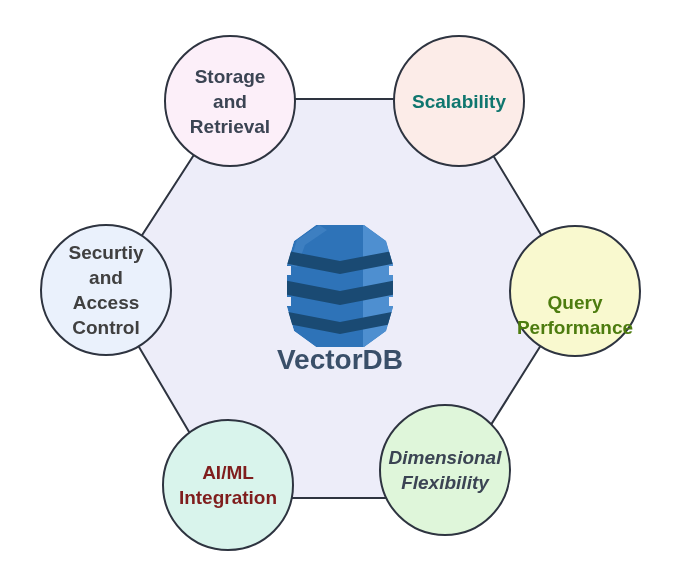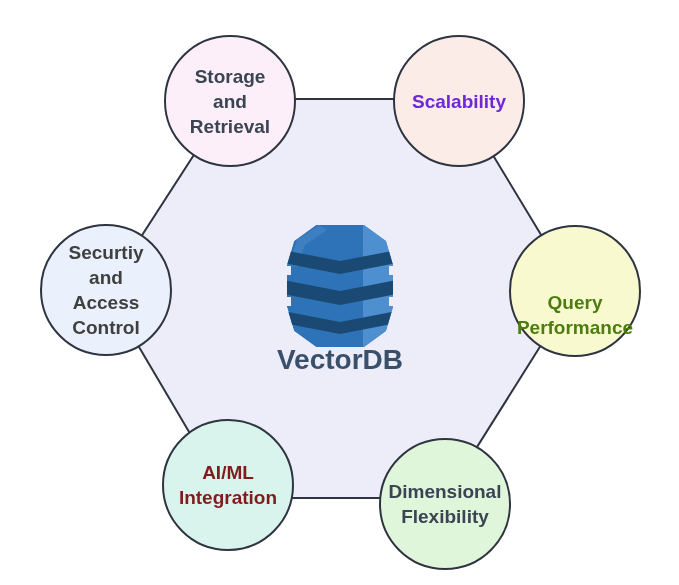--- a/index.html
+++ b/index.html
@@ -39,21 +39,21 @@
     font-size: 19px;
     font-weight: bold;
     line-height: 25px;
     white-space: pre-line;
     color: #3b4453;
   }
   
   .n0 { left: 164px; top: 35px; }
   .n1 { left: 393px; top: 35px; }
   .n2 { left: 509px; top: 225px; }
-  .n3 { left: 379px; top: 438px; }
+  .n3 { left: 379px; top: 404px; font-style: italic; }
   .n4 { left: 162px; top: 419px; }
   .n5 { left: 40px;  top: 224px; }
   .db-icon {
     position: absolute;
     left: 283px;
     top: 225px;
     width: 114px;
     height: 122px;
   }
   .center-label {
@@ -75,21 +75,21 @@
   <svg class="hex-svg" viewBox="0 0 679 585" aria-hidden="true">
     <polygon points="230,99 459,99 575,291 445,498 228,498 106,291" fill="#ededf9" stroke="#2e3440" stroke-width="2" stroke-linejoin="round"></polygon>
   </svg>
 
   <div class="node n0" style="background: rgb(252, 239, 249); border-color: rgb(46, 52, 64);">
     <span class="node-label" style="color: rgb(59, 68, 83);">Storage
 and
 Retrieval</span>
   </div>
   <div class="node n1" style="background: rgb(252, 236, 232); border-color: rgb(46, 52, 64);">
-    <span class="node-label" style="color: #6d28d9;">Scalability</span>
+    <span class="node-label" style="color: #0f766e;">Scalability</span>
   </div>
   <div class="node n2" style="background: rgb(249, 249, 207); border-color: rgb(46, 52, 64);">
     <span class="node-label" style="color: #4d7c0f; margin-top: 48px;">Query
 Performance</span>
   </div>
   <div class="node n3" style="background: rgb(223, 246, 218); border-color: rgb(46, 52, 64);">
     <span class="node-label" style="color: rgb(59, 68, 83);">Dimensional
 Flexibility</span>
   </div>
   <div class="node n4" style="background: rgb(217, 244, 236); border-color: rgb(46, 52, 64);">

